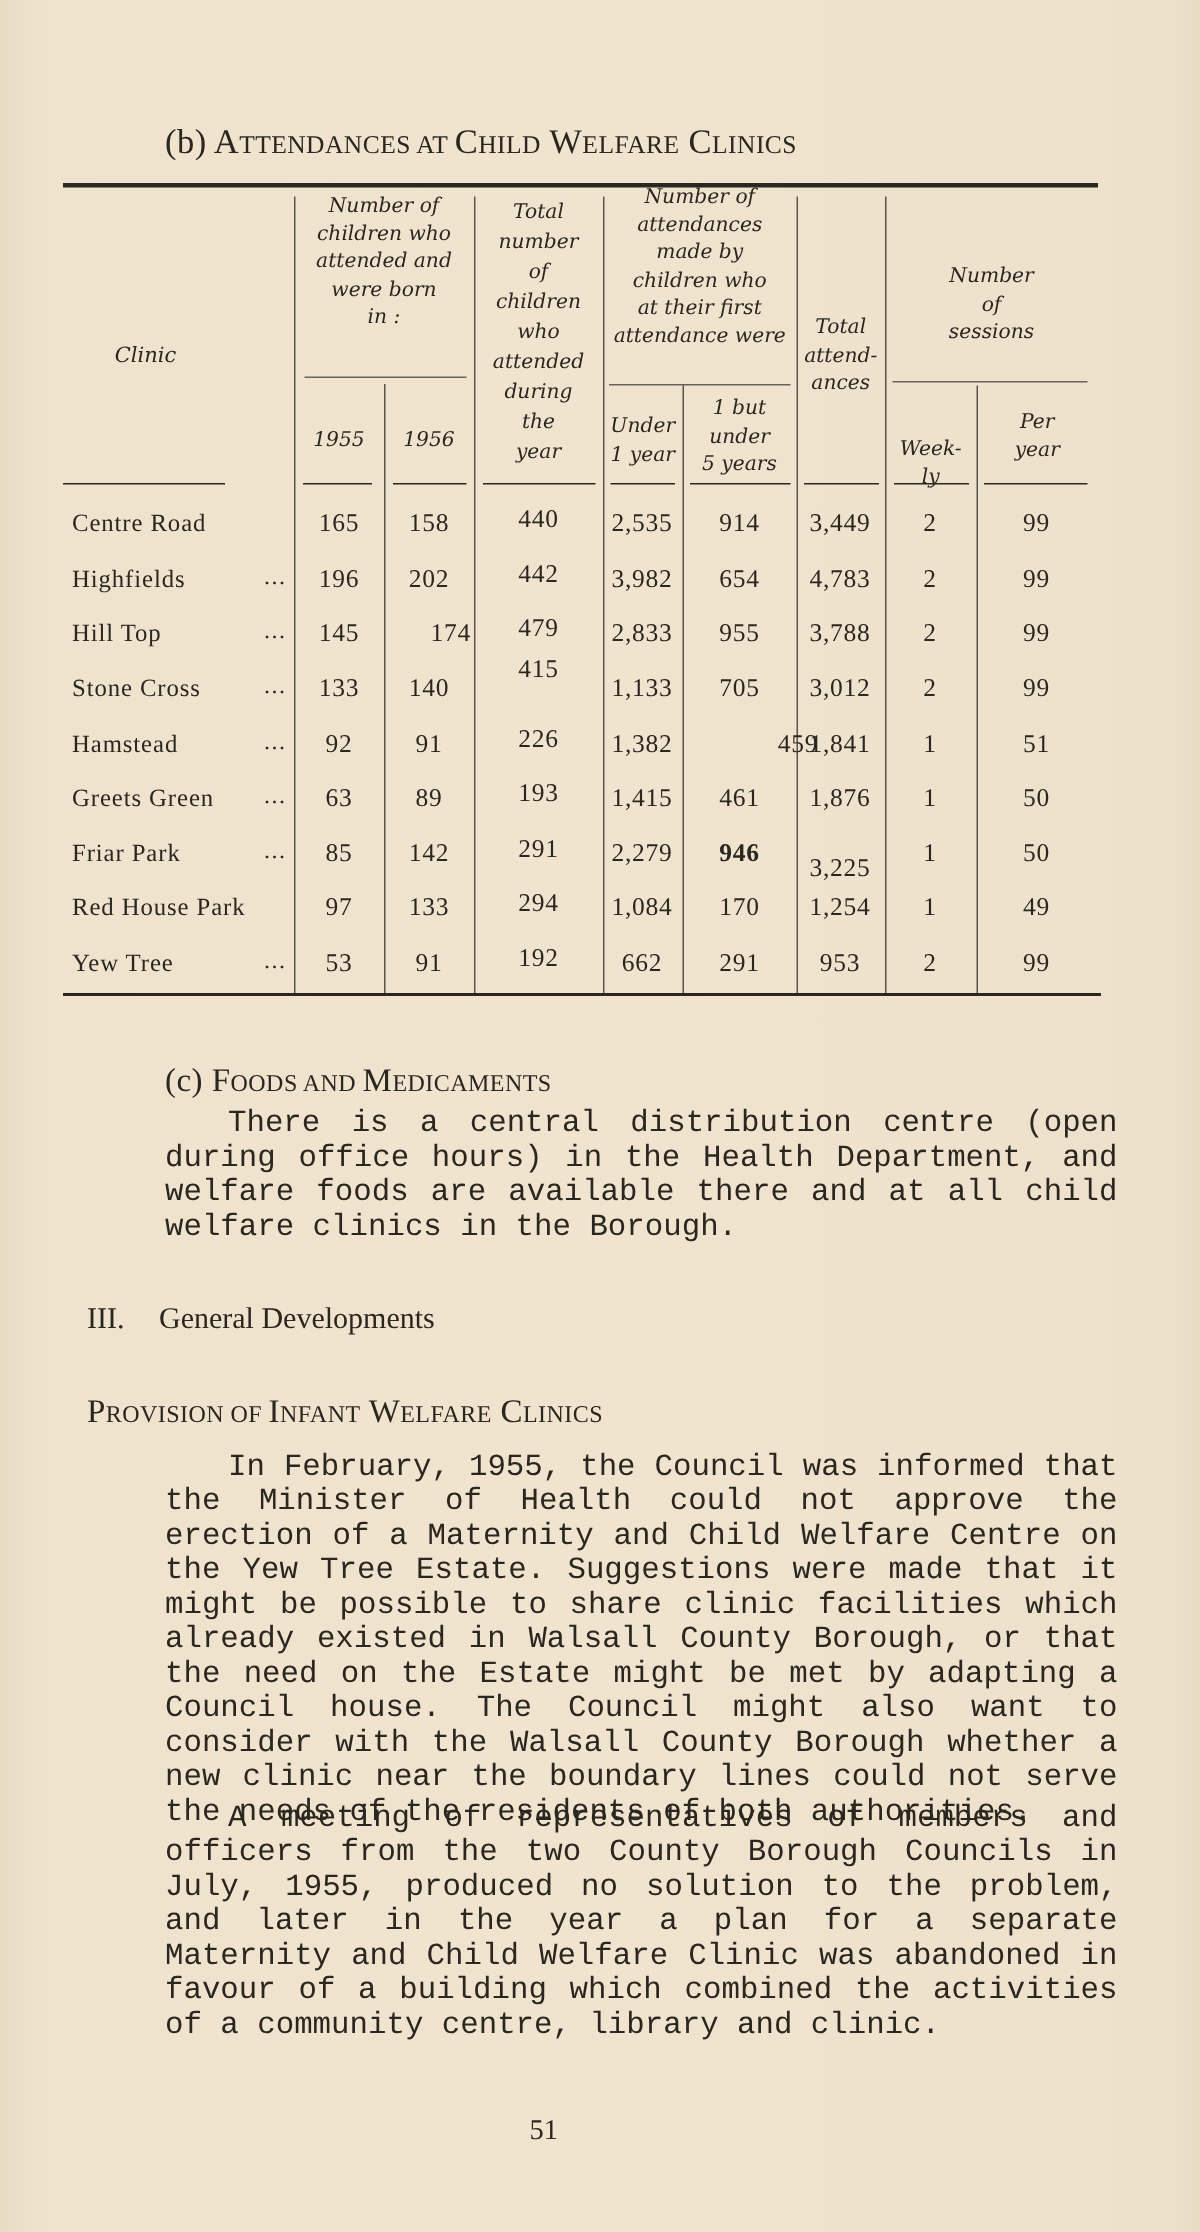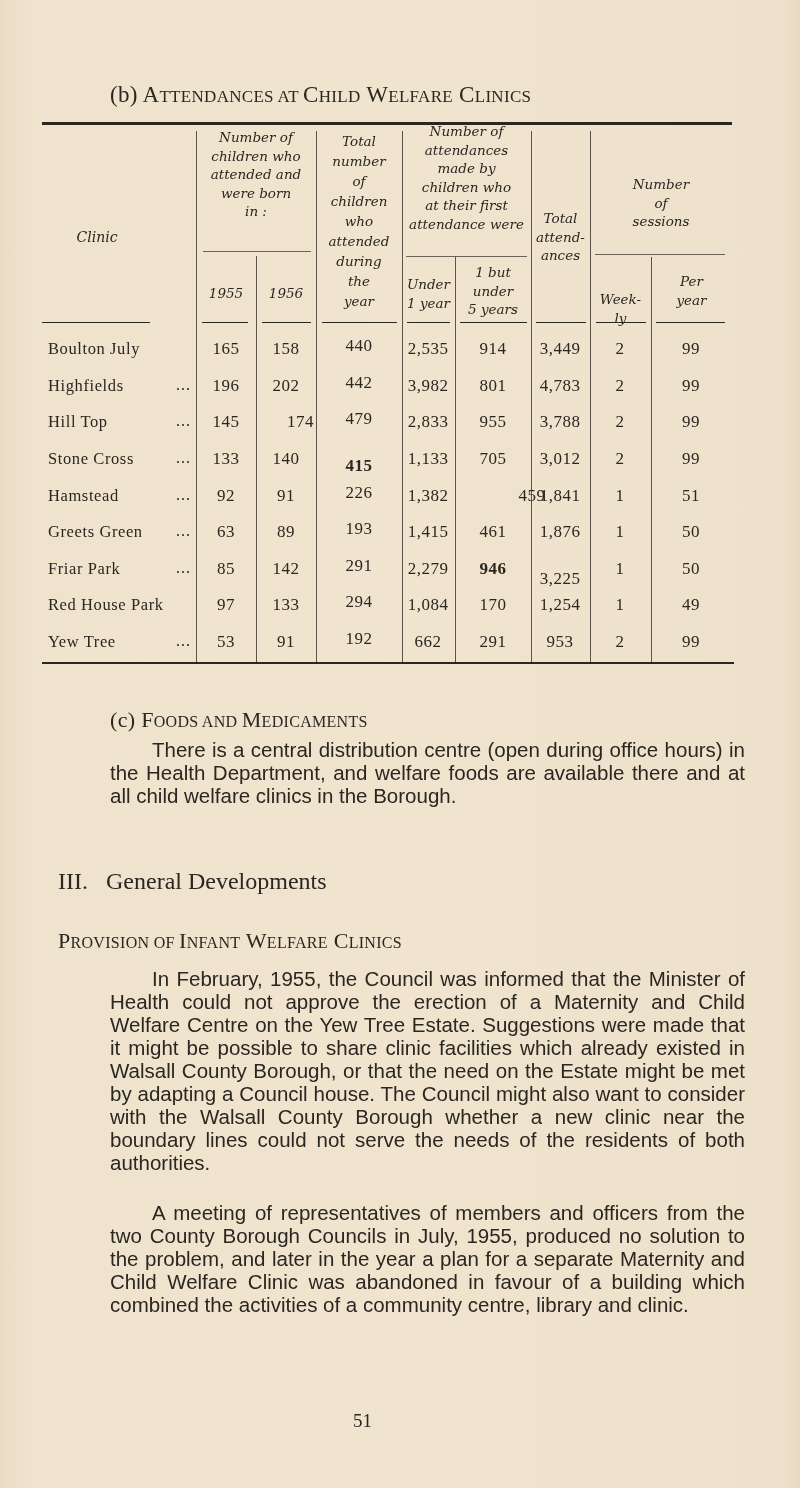--- a/index.html
+++ b/index.html
@@ -91,30 +91,30 @@
     #heading-c { left: 110px; top: 707px; font-size: 22px; }
     #heading-c .small { font-size: 16px; }
 
     .para {
       position: absolute;
       left: 110px;
       width: 635px;
       font-size: 20.5px;
       line-height: 23px;
       text-align: justify;
-      font-family: Liberation Sans, sans-serif;
+      font-family: Liberation Mono, monospace;
       color: #2a2620;
     }
     .para.indent { text-indent: 42px; }
 
     #heading-iii {
       position: absolute;
       left: 58px;
       top: 868px;
-      font-size: 24px;
+      font-size: 20px;
       white-space: nowrap;
       font-family: "Liberation Serif", serif;
     }
     #heading-iii .num { display: inline-block; width: 48px; }
     #heading-provision {
       left: 58px;
       top: 928px;
       font-size: 22px;
     }
     #heading-provision .small { font-size: 16px; }
@@ -192,38 +192,38 @@
 attend-
 ances</div>
       <div class="hdr" style="left: 550px; top: 53px; width: 142px; white-space: pre-line;">Number
 of
 sessions</div>
       <div class="hdr" style="left: 550px; top: 168px; width: 61px; white-space: pre-line;">Week-
 ly</div>
       <div class="hdr" style="left: 611px; top: 150px; width: 81px; white-space: pre-line;">Per
 year</div>
       <div style="position: absolute; left: 0px; top: 0px;">
-        <div class="clinic-name" style="left: 8px; top: 217px;">Boulton July</div>
+        <div class="clinic-name" style="left: 8px; top: 217px;">Centre Road</div>
         <div class="cell" style="left: 158px; width: 56px; top: 217px;">165</div>
         <div class="cell" style="left: 218px; width: 56px; top: 217px;">158</div>
         <div class="cell" style="left: 279px; width: 80px; top: 214px;">440</div>
         <div class="cell" style="left: 362px; width: 52px; top: 217px;">2,535</div>
         <div class="cell" style="left: 417px; width: 72px; top: 217px;">914</div>
         <div class="cell" style="left: 492px; width: 56px; top: 217px;">3,449</div>
         <div class="cell" style="left: 552px; width: 56px; top: 217px;">2</div>
         <div class="cell" style="left: 613px; width: 76px; top: 217px;">99</div>
       </div>
       <div style="position: absolute; left: 0px; top: 0px;">
         <div class="clinic-name" style="left: 8px; top: 253.625px;">Highfields</div>
         <div class="dots" style="left: 136px; top: 253.625px;">...</div>
         <div class="cell" style="left: 158px; width: 56px; top: 253.625px;">196</div>
         <div class="cell" style="left: 218px; width: 56px; top: 253.625px;">202</div>
         <div class="cell" style="left: 279px; width: 80px; top: 250.625px;">442</div>
         <div class="cell" style="left: 362px; width: 52px; top: 253.625px;">3,982</div>
-        <div class="cell" style="left: 417px; width: 72px; top: 253.625px;">801</div>
+        <div class="cell" style="left: 417px; width: 72px; top: 253.625px;">654</div>
         <div class="cell" style="left: 492px; width: 56px; top: 253.625px;">4,783</div>
         <div class="cell" style="left: 552px; width: 56px; top: 253.625px;">2</div>
         <div class="cell" style="left: 613px; width: 76px; top: 253.625px;">99</div>
       </div>
       <div style="position: absolute; left: 0px; top: 0px;">
         <div class="clinic-name" style="left: 8px; top: 290.25px;">Hill Top</div>
         <div class="dots" style="left: 136px; top: 290.25px;">...</div>
         <div class="cell" style="left: 158px; width: 56px; top: 290.25px;">145</div>
         <div class="cell" style="left: 218px; width: 56px; top: 290.25px; text-align: right;">174</div>
         <div class="cell" style="left: 279px; width: 80px; top: 287.25px;">479</div>
@@ -231,21 +231,21 @@
         <div class="cell" style="left: 417px; width: 72px; top: 290.25px;">955</div>
         <div class="cell" style="left: 492px; width: 56px; top: 290.25px;">3,788</div>
         <div class="cell" style="left: 552px; width: 56px; top: 290.25px;">2</div>
         <div class="cell" style="left: 613px; width: 76px; top: 290.25px;">99</div>
       </div>
       <div style="position: absolute; left: 0px; top: 0px;">
         <div class="clinic-name" style="left: 8px; top: 326.875px;">Stone Cross</div>
         <div class="dots" style="left: 136px; top: 326.875px;">...</div>
         <div class="cell" style="left: 158px; width: 56px; top: 326.875px;">133</div>
         <div class="cell" style="left: 218px; width: 56px; top: 326.875px;">140</div>
-        <div class="cell" style="left: 279px; width: 80px; top: 334px; font-weight: bold;">415</div>
+        <div class="cell" style="left: 279px; width: 80px; top: 314px;">415</div>
         <div class="cell" style="left: 362px; width: 52px; top: 326.875px;">1,133</div>
         <div class="cell" style="left: 417px; width: 72px; top: 326.875px;">705</div>
         <div class="cell" style="left: 492px; width: 56px; top: 326.875px;">3,012</div>
         <div class="cell" style="left: 552px; width: 56px; top: 326.875px;">2</div>
         <div class="cell" style="left: 613px; width: 76px; top: 326.875px;">99</div>
       </div>
       <div style="position: absolute; left: 0px; top: 0px;">
         <div class="clinic-name" style="left: 8px; top: 363.5px;">Hamstead</div>
         <div class="dots" style="left: 136px; top: 363.5px;">...</div>
         <div class="cell" style="left: 158px; width: 56px; top: 363.5px;">92</div>

